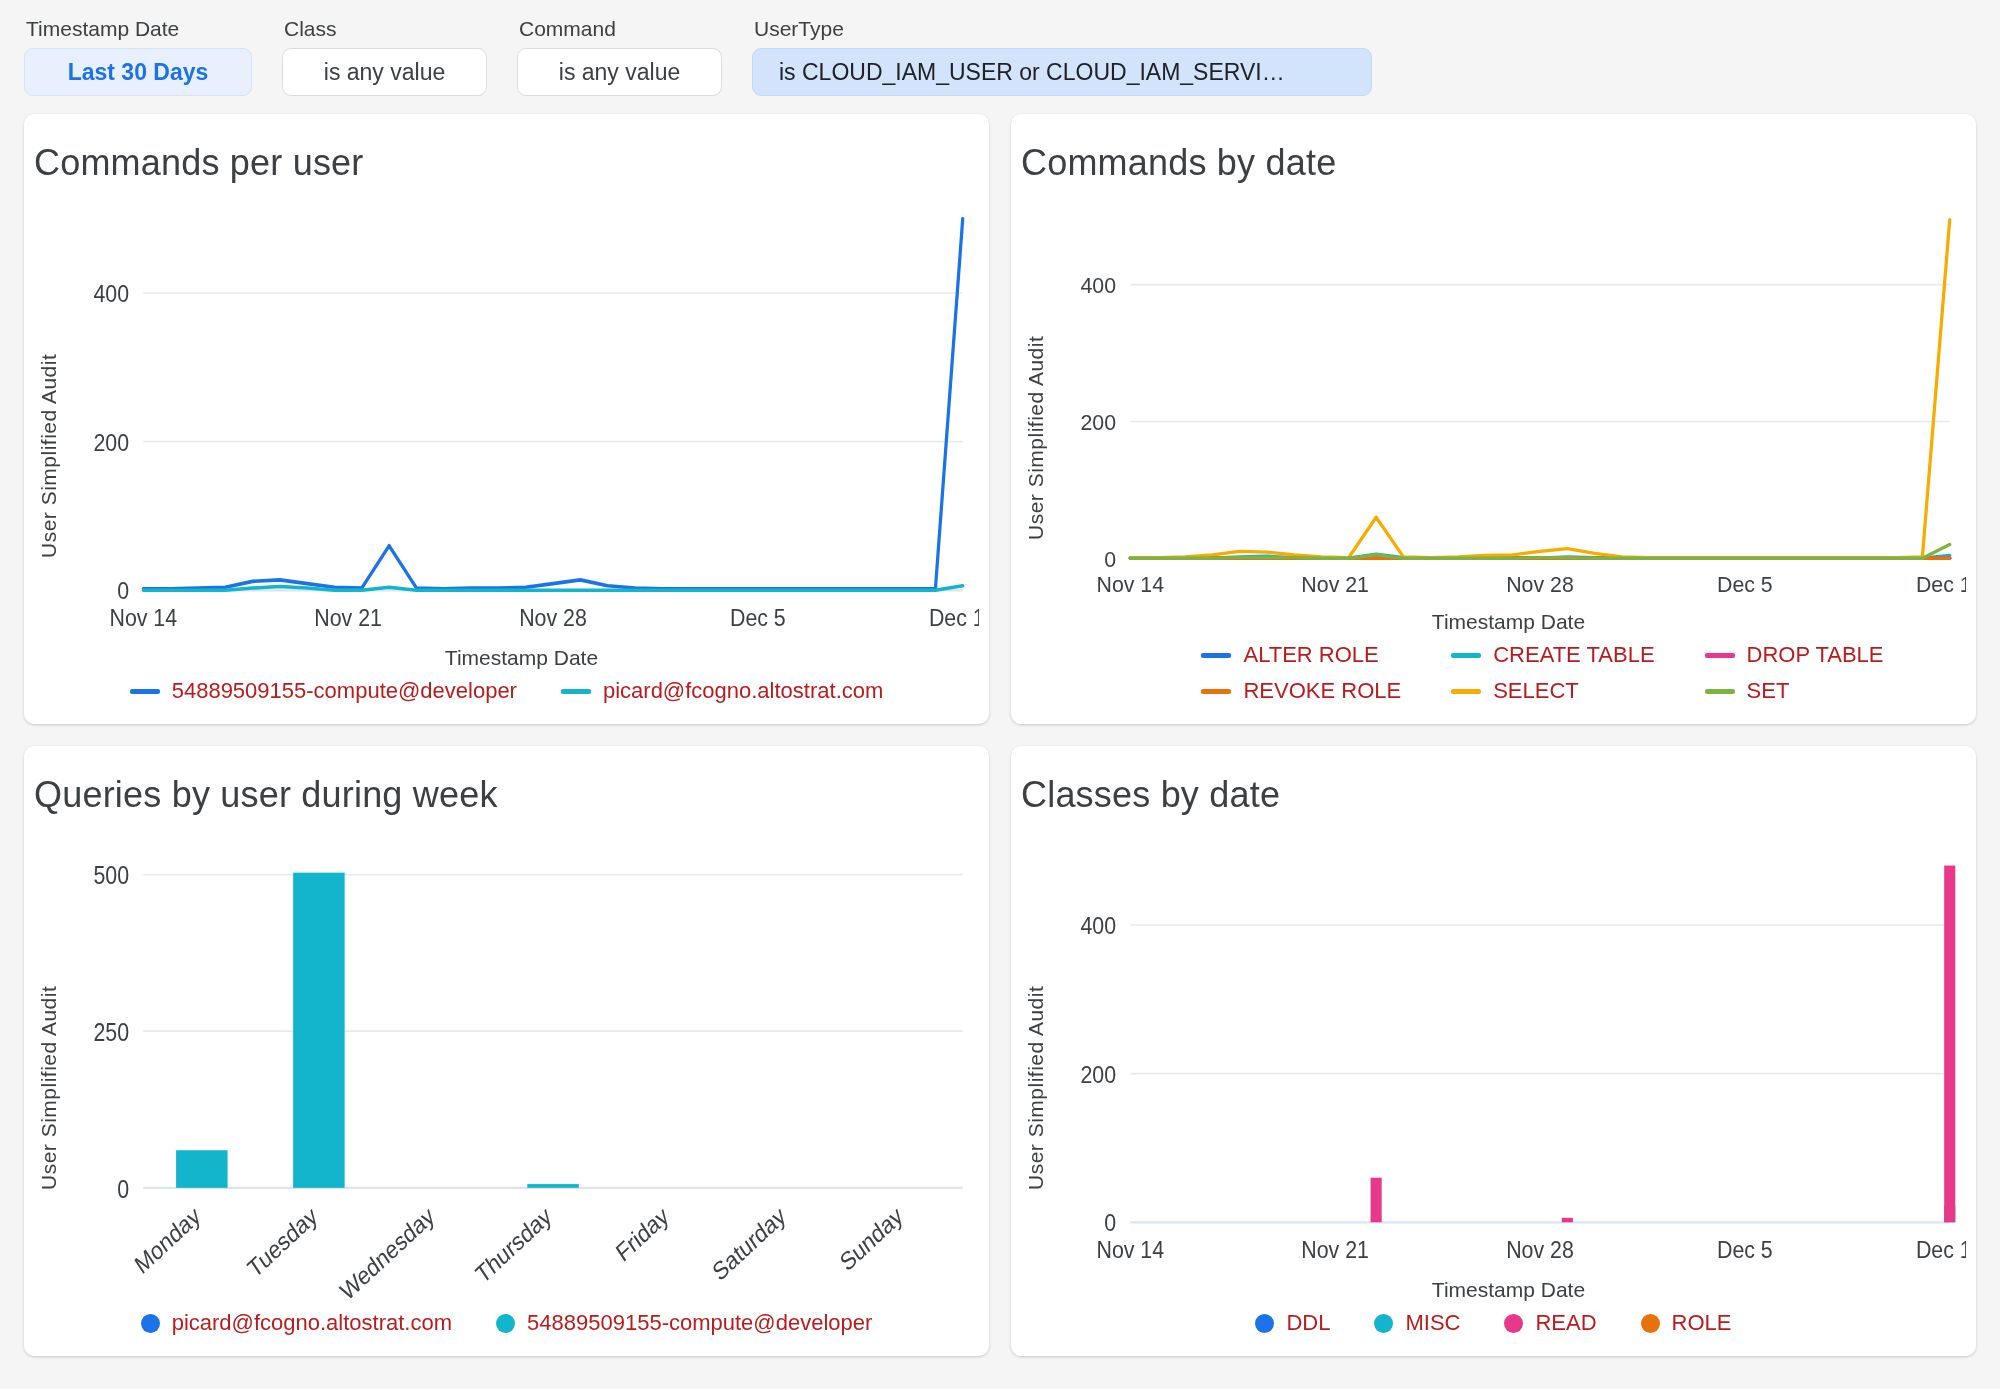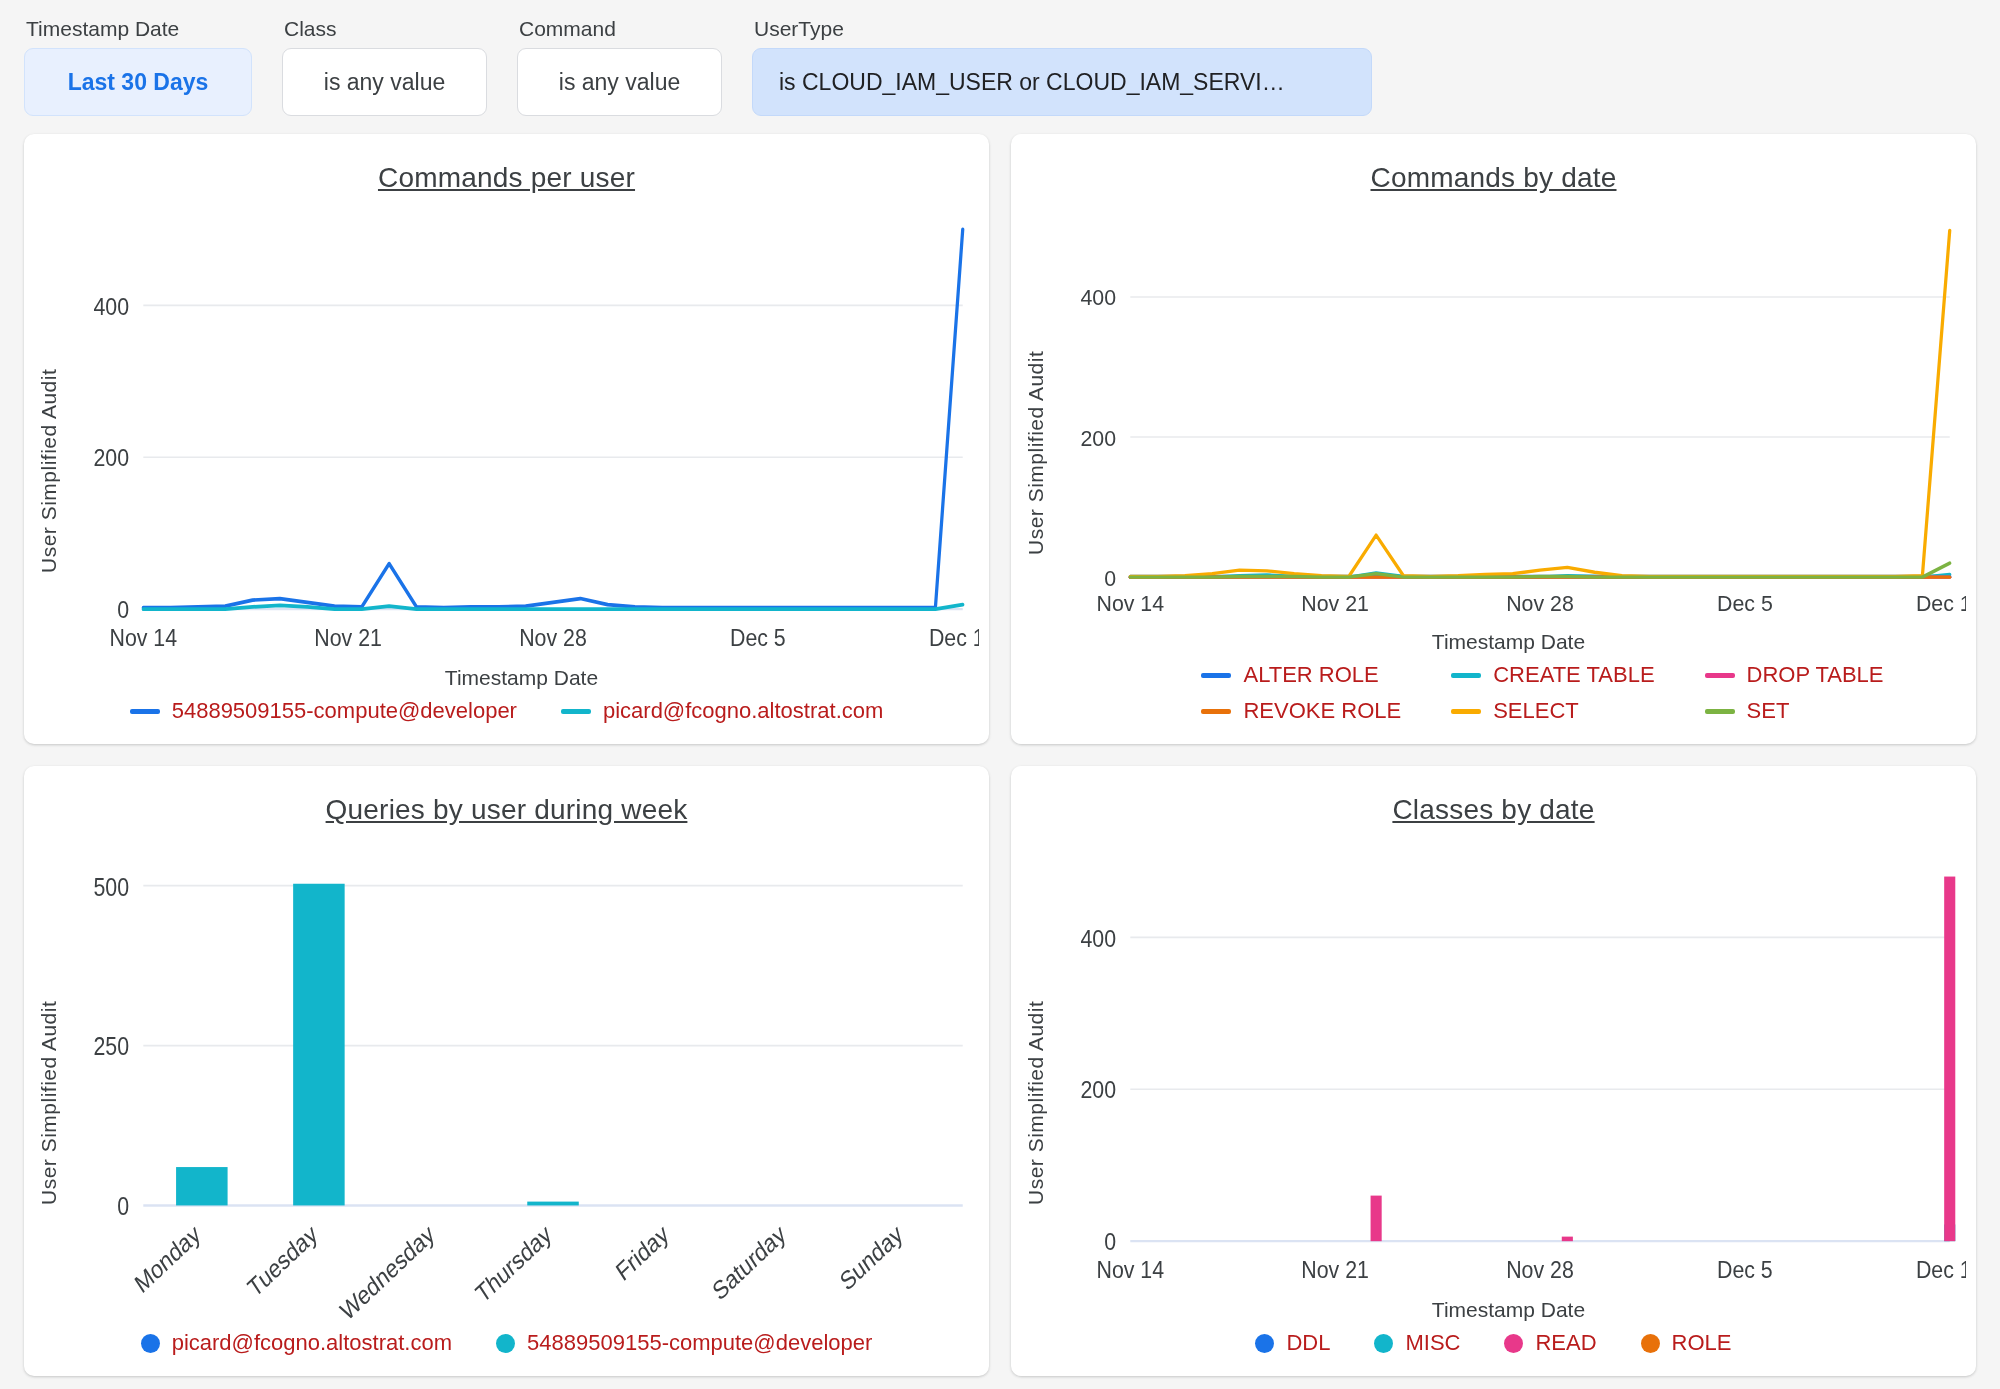--- a/index.html
+++ b/index.html
@@ -25,21 +25,21 @@
     gap: 9px;
   }
   .filter-label {
     font-size: 21px;
     color: #3c4043;
     line-height: 1;
     padding-left: 2px;
     white-space: nowrap;
   }
   .filter-chip {
-    height: 68px;
+    height: 48px;
     border-radius: 9px;
     display: flex;
     align-items: center;
     justify-content: center;
     padding: 0 26px;
     font-size: 23px;
     white-space: nowrap;
     border: 1px solid #dadce0;
     background: #ffffff;
     color: #3c4043;
@@ -75,27 +75,26 @@
     background: #ffffff;
     border-radius: 10px;
     box-shadow: 0 1px 3px rgba(60,64,67,.18), 0 1px 2px rgba(60,64,67,.08);
     display: flex;
     flex-direction: column;
     padding: 16px 10px 10px 10px;
     overflow: hidden;
     position: relative;
   }
   .tile-title {
-    text-align: center;
-    font-size: 28px;
+    text-align: left;
+    font-size: 36px;
     color: #3c4043;
     font-weight: normal;
     margin: 12px 0 4px 0;
     letter-spacing: .2px;
-    text-decoration: underline;
   }
 
   
   .plot-wrap { flex: 1; display: flex; min-height: 0; position: relative; }
   .ylabel {
     writing-mode: vertical-rl;
     transform: rotate(180deg);
     font-size: 21px;
     color: #3c4043;
     display: flex;

